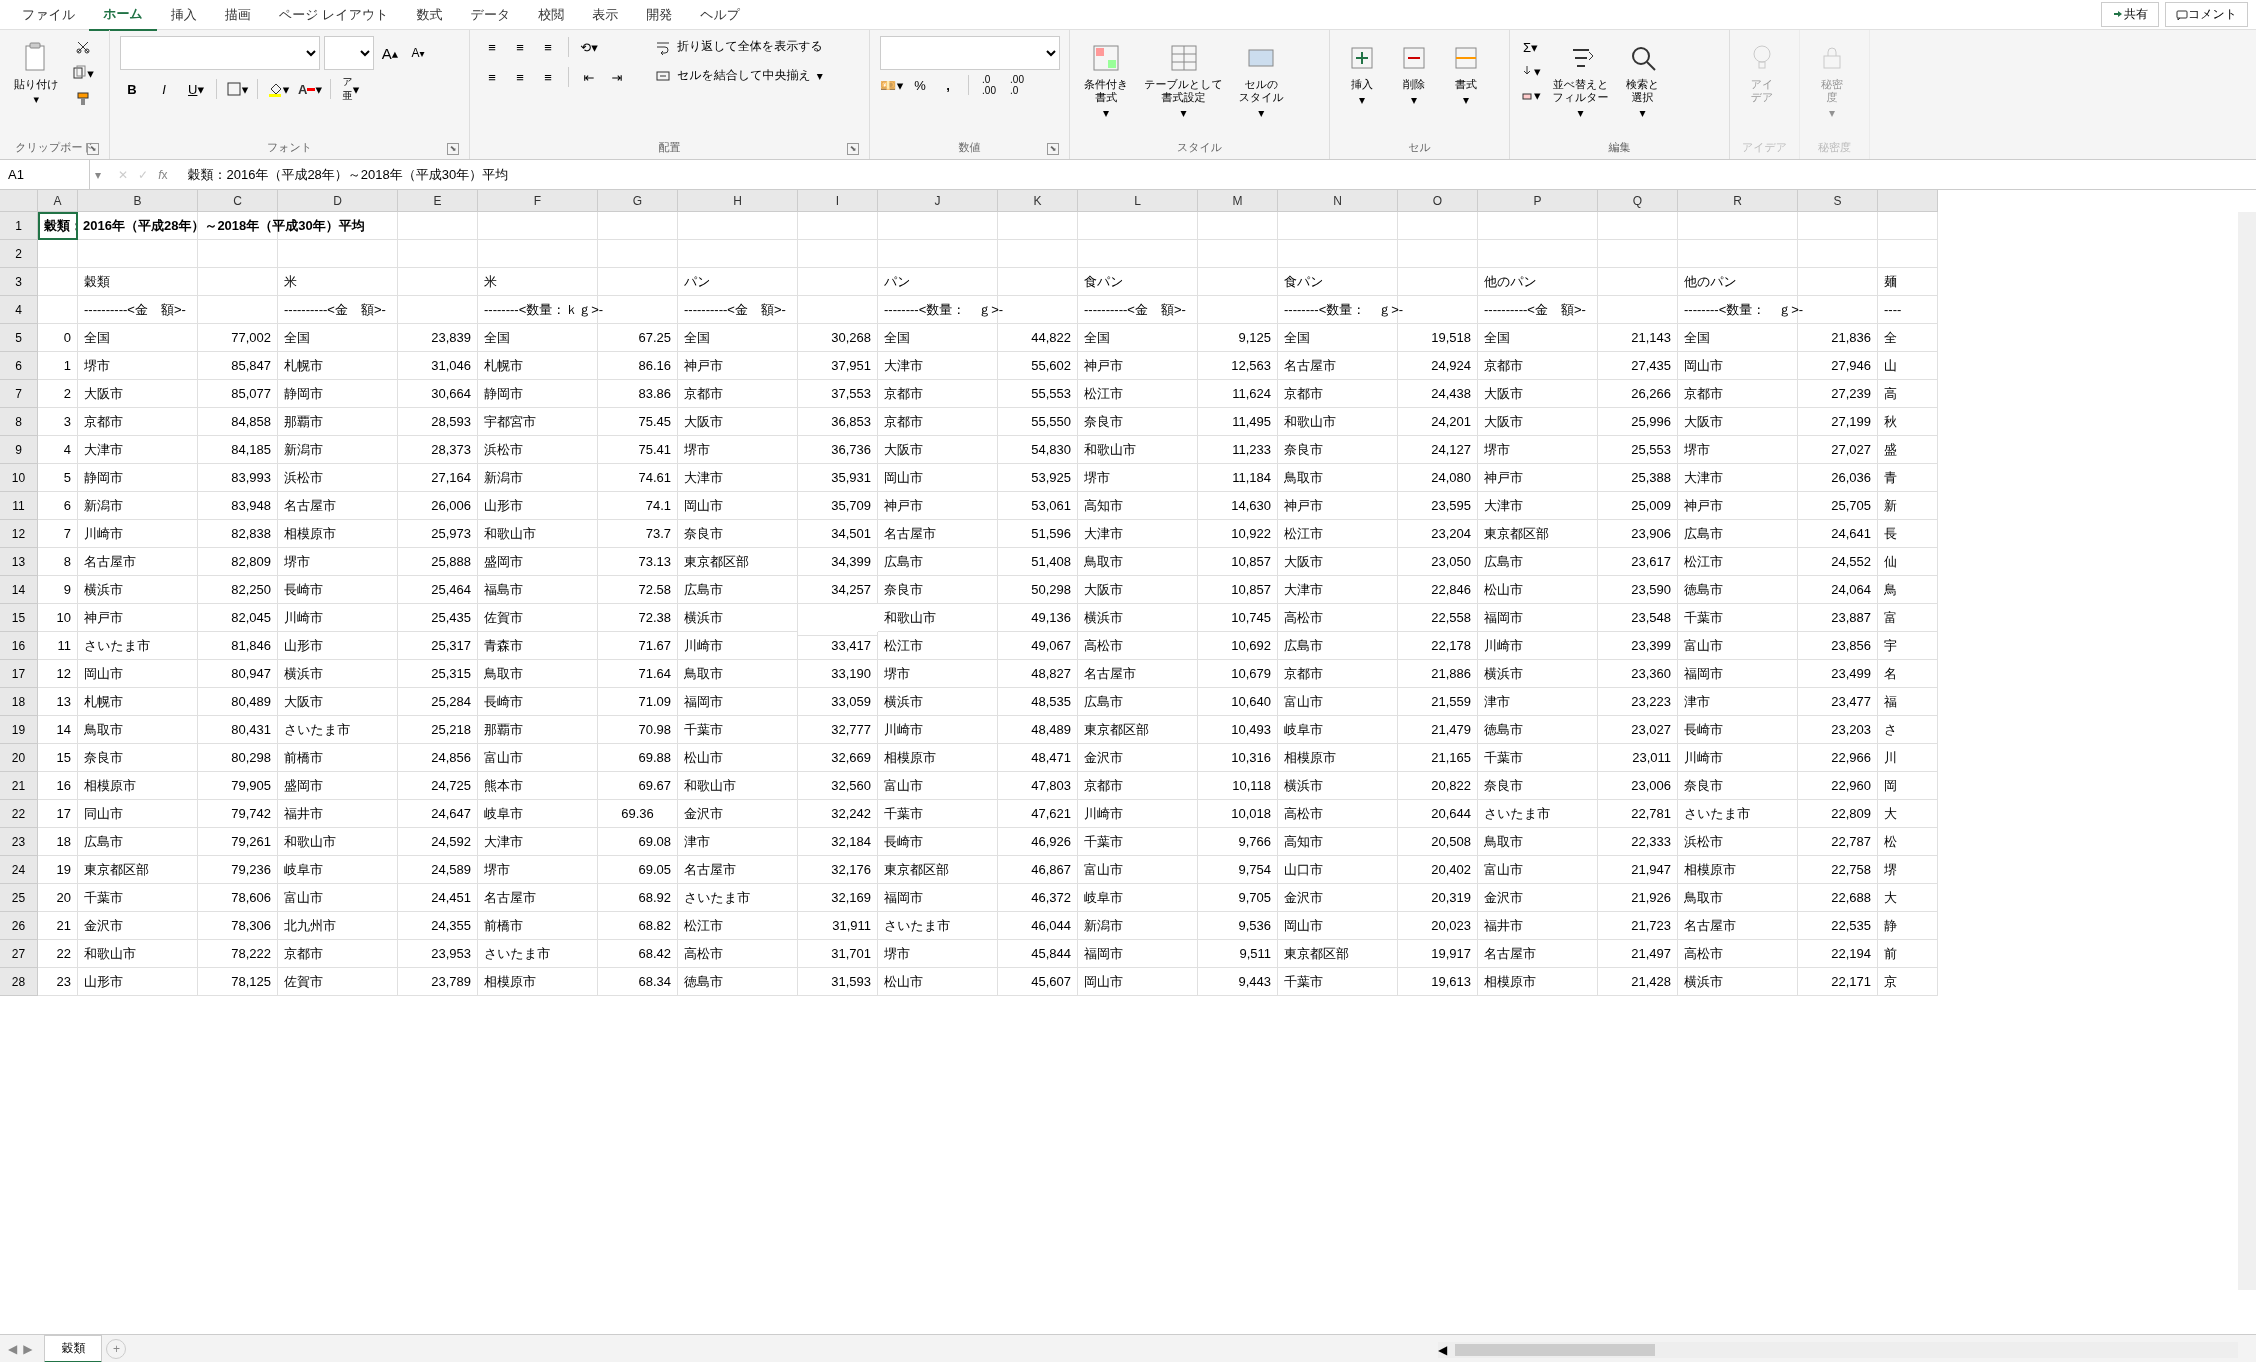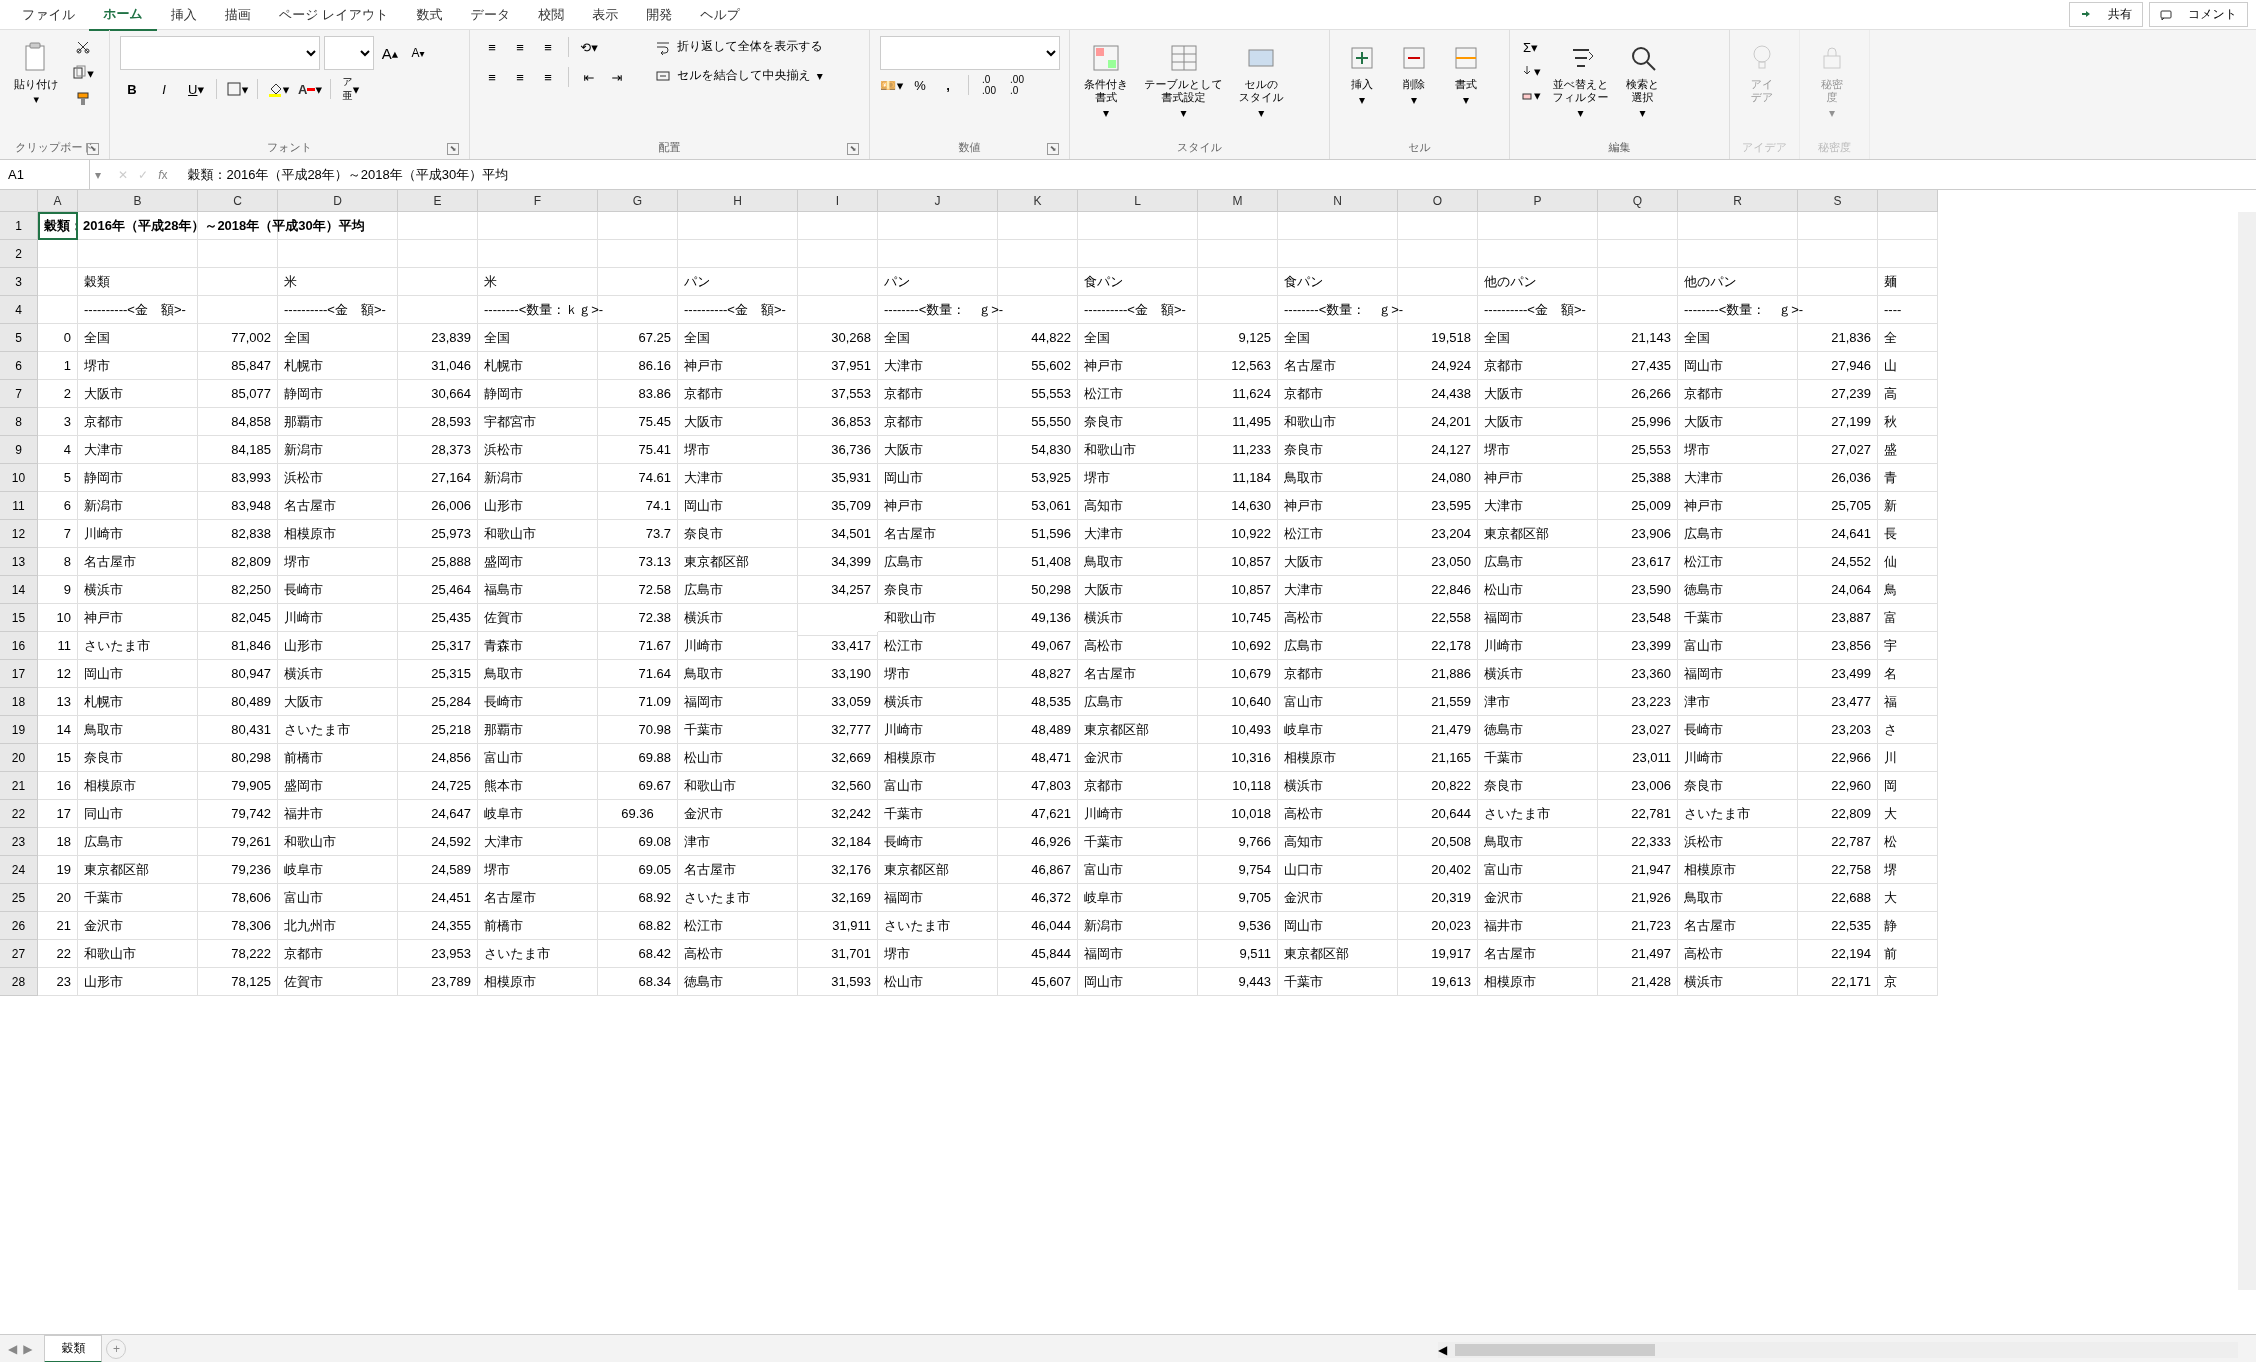--- a/index.html
+++ b/index.html
@@ -3,21 +3,21 @@
 <meta charset="utf-8">
 <style>
 * { margin: 0; padding: 0; box-sizing: border-box; font-family: "游ゴシック", "Yu Gothic", "Meiryo", sans-serif; }
 body { background: #fff; font-size: 12px; overflow: hidden; width: 2256px; height: 1362px; }
 
 
 .menubar { display: flex; align-items: center; height: 30px; background: #fff; border-bottom: 1px solid #e0e0e0; padding: 0 8px; }
 .menubar .menu-item { padding: 6px 14px; font-size: 13px; color: #333; cursor: pointer; }
 .menubar .menu-item.active { color: #217346; border-bottom: 2px solid #217346; font-weight: bold; }
 .menubar .spacer { flex: 1; }
-.menubar .right-btn { border: 1px solid #ccc; padding: 3px 10px; margin-left: 6px; font-size: 12px; display: flex; align-items: center; gap: 16px; cursor: pointer; }
+.menubar .right-btn { border: 1px solid #ccc; padding: 3px 10px; margin-left: 6px; font-size: 12px; display: flex; align-items: center; gap: 0; cursor: pointer; }
 
 
 .ribbon { display: flex; height: 130px; background: #f5f5f5; border-bottom: 1px solid #ccc; }
 .ribbon-group { border-right: 1px solid #ddd; padding: 6px 10px 4px 10px; display: flex; flex-direction: column; justify-content: space-between; }
 .ribbon-group-content { display: flex; align-items: flex-start; gap: 8px; flex: 1; }
 .ribbon-group-label { text-align: center; font-size: 11px; color: #666; padding-top: 4px; position: relative; }
 .ribbon-group-label .launcher { position: absolute; right: 0; bottom: 0; width: 12px; height: 12px; border: 1px solid #999; font-size: 8px; line-height: 10px; text-align: center; cursor: pointer; }
 .big-btn { display: flex; flex-direction: column; align-items: center; gap: 2px; padding: 4px; cursor: pointer; }
 .big-btn .icon { width: 36px; height: 36px; }
 .big-btn .lbl { font-size: 11px; line-height: 1.2; text-align: center; }

